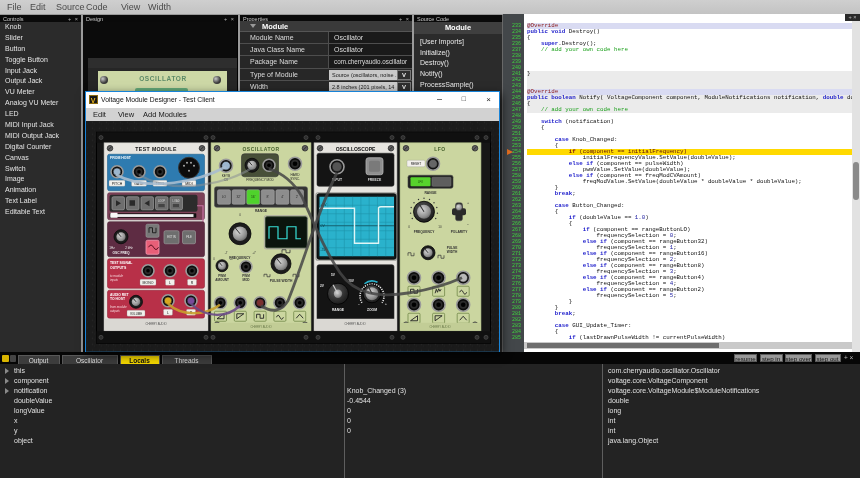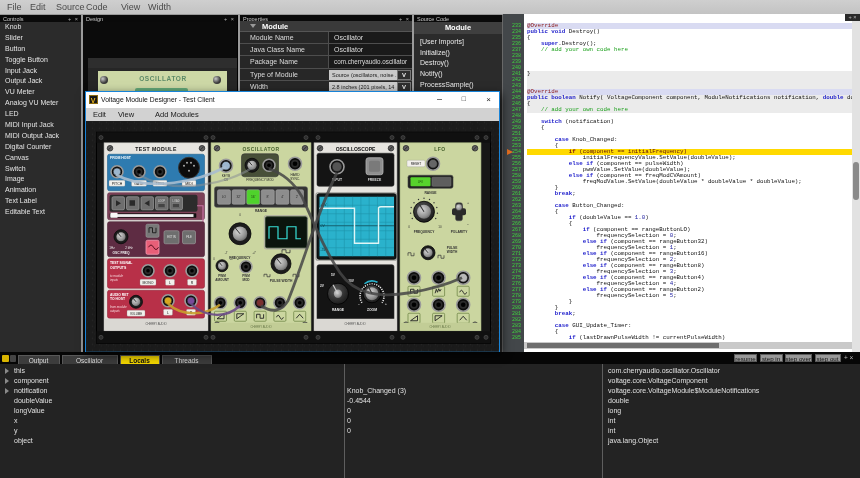--- a/index.html
+++ b/index.html
@@ -271,21 +271,21 @@
     <span style="position:absolute;left:15px;top:4px;">Voltage Module Designer - Test Client</span>
     <div id="wbtns">
       <span style="position:absolute;right:57px;top:2px;font-size:9px;">–</span>
       <span style="position:absolute;right:33px;top:3.5px;font-size:7px;">□</span>
       <span style="position:absolute;right:8px;top:3px;font-size:8px;">×</span>
     </div>
   </div>
   <div id="wmenu">
       <span style="left:7px">Edit</span>
       <span style="left:32px">View</span>
-      <span style="left:69px">Add Modules</span>
+      <span style="left:57px">Add Modules</span>
     </div>
   <div id="wcontent">
 <svg width="413" height="231" viewBox="86 120.5 413 230.5">
 <defs>
 <radialGradient id="gcap" cx="0.38" cy="0.35" r="0.75">
             <stop offset="0" stop-color="#d6d6d6"></stop>
             <stop offset="0.7" stop-color="#8f8f8f"></stop>
             <stop offset="1" stop-color="#5a5a5a"></stop>
           </radialGradient>
 <radialGradient id="gknobdark" cx="0.4" cy="0.35" r="0.8">

